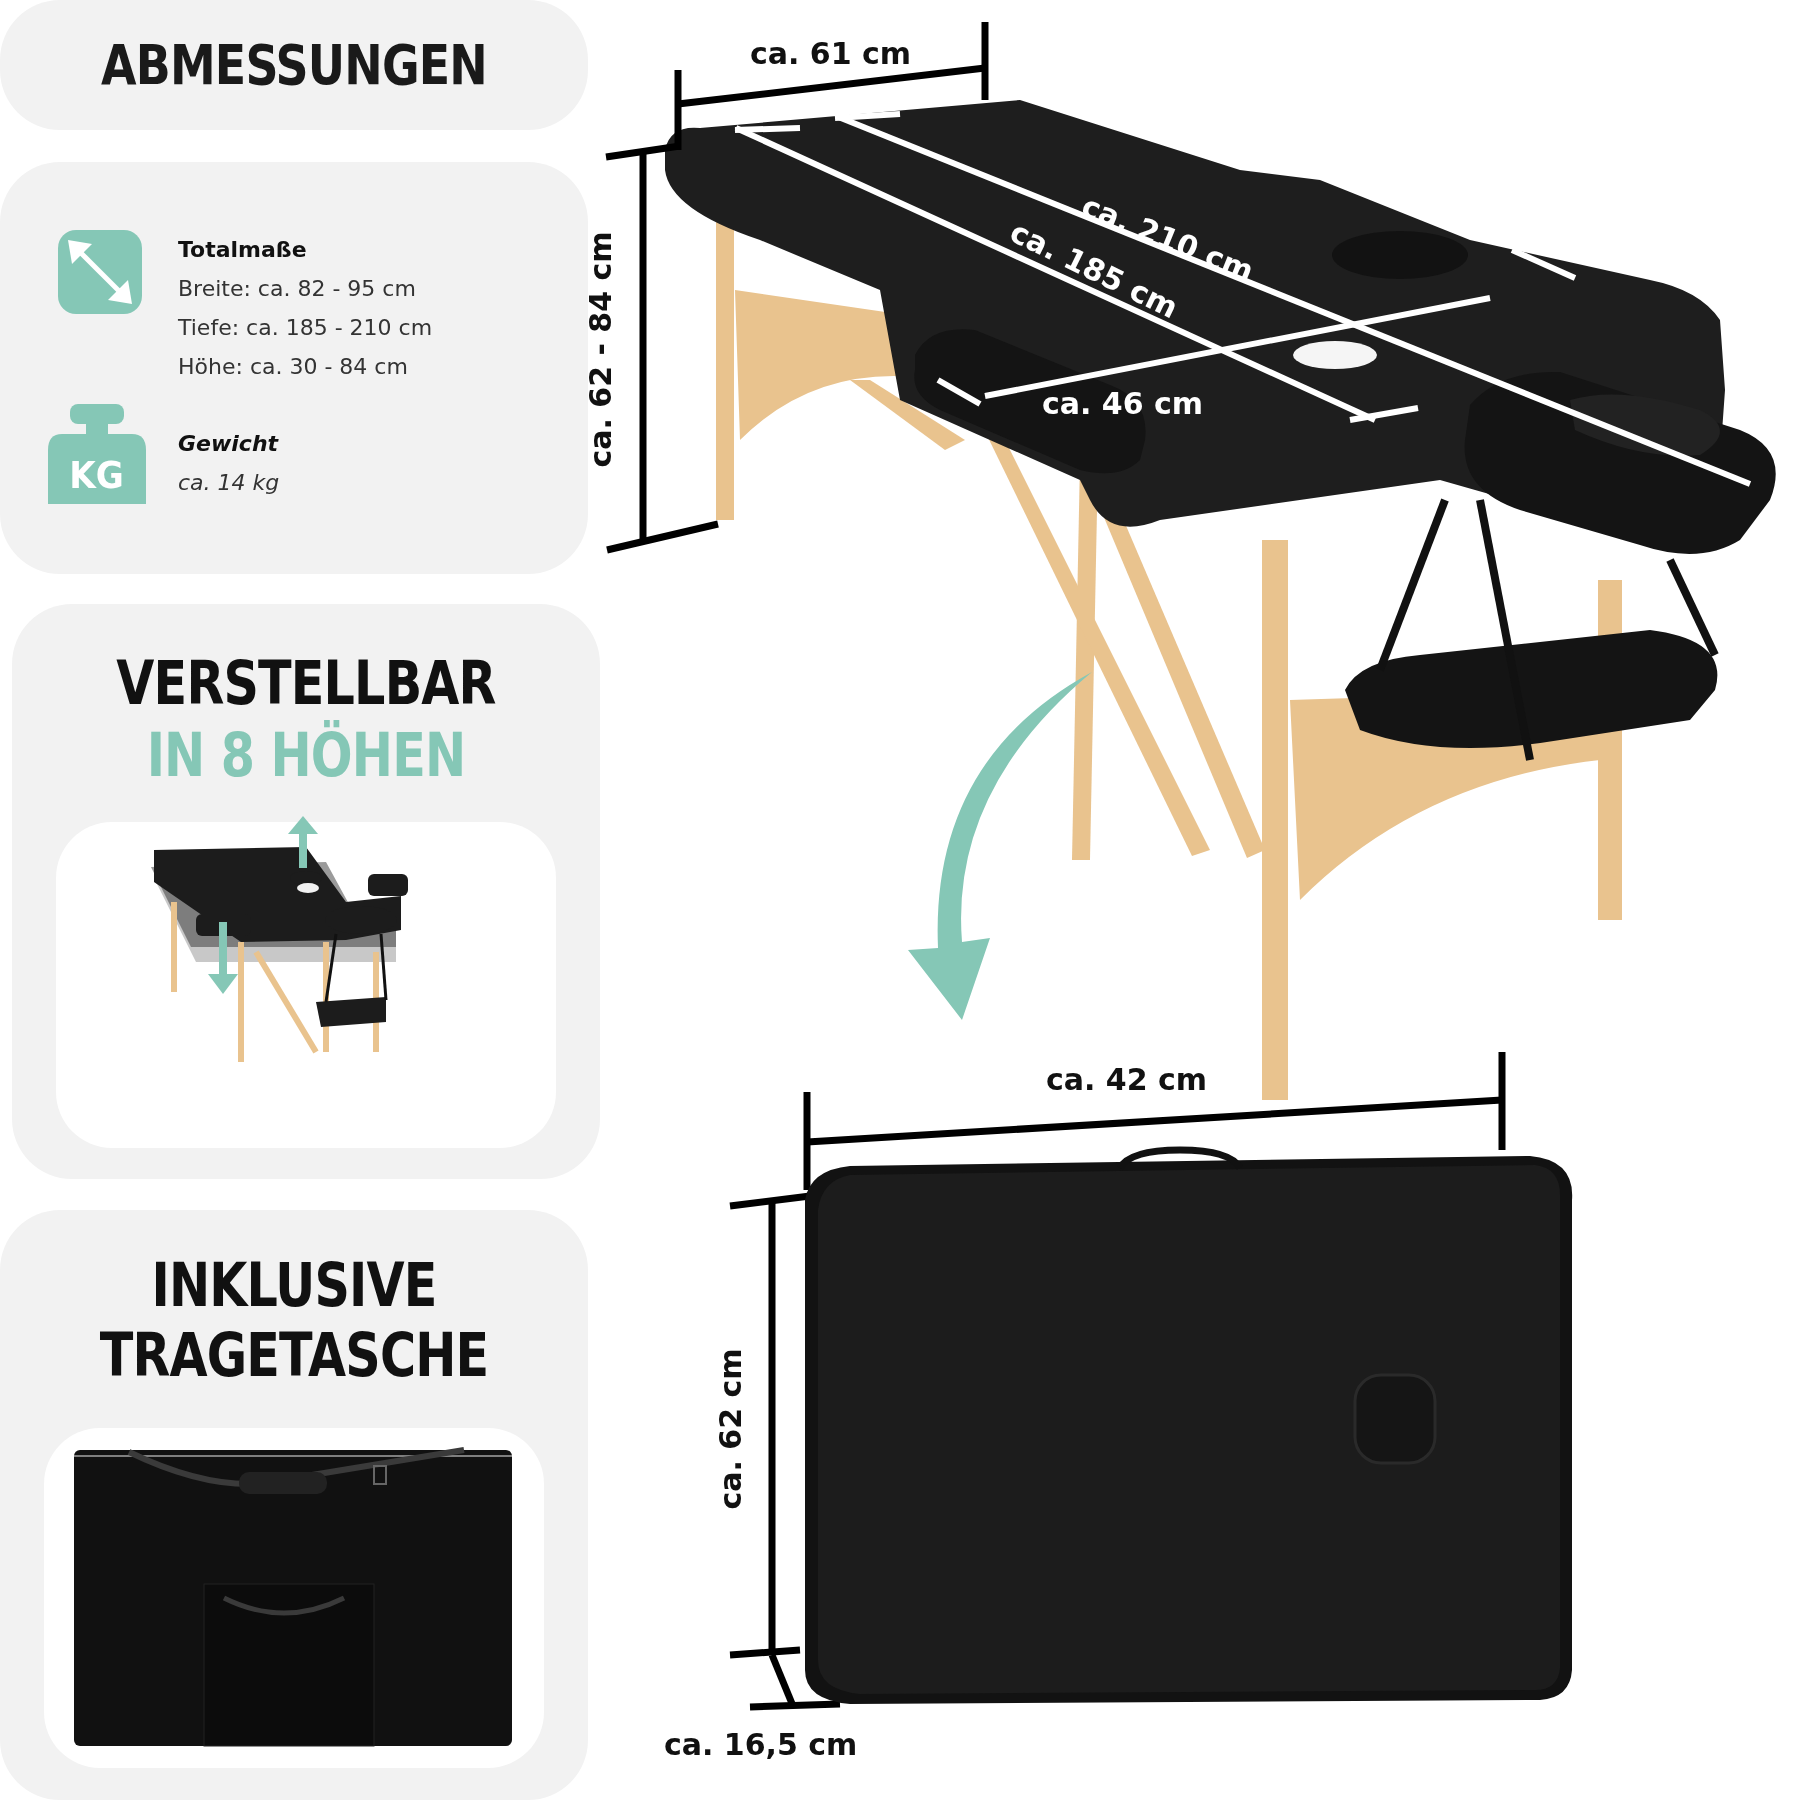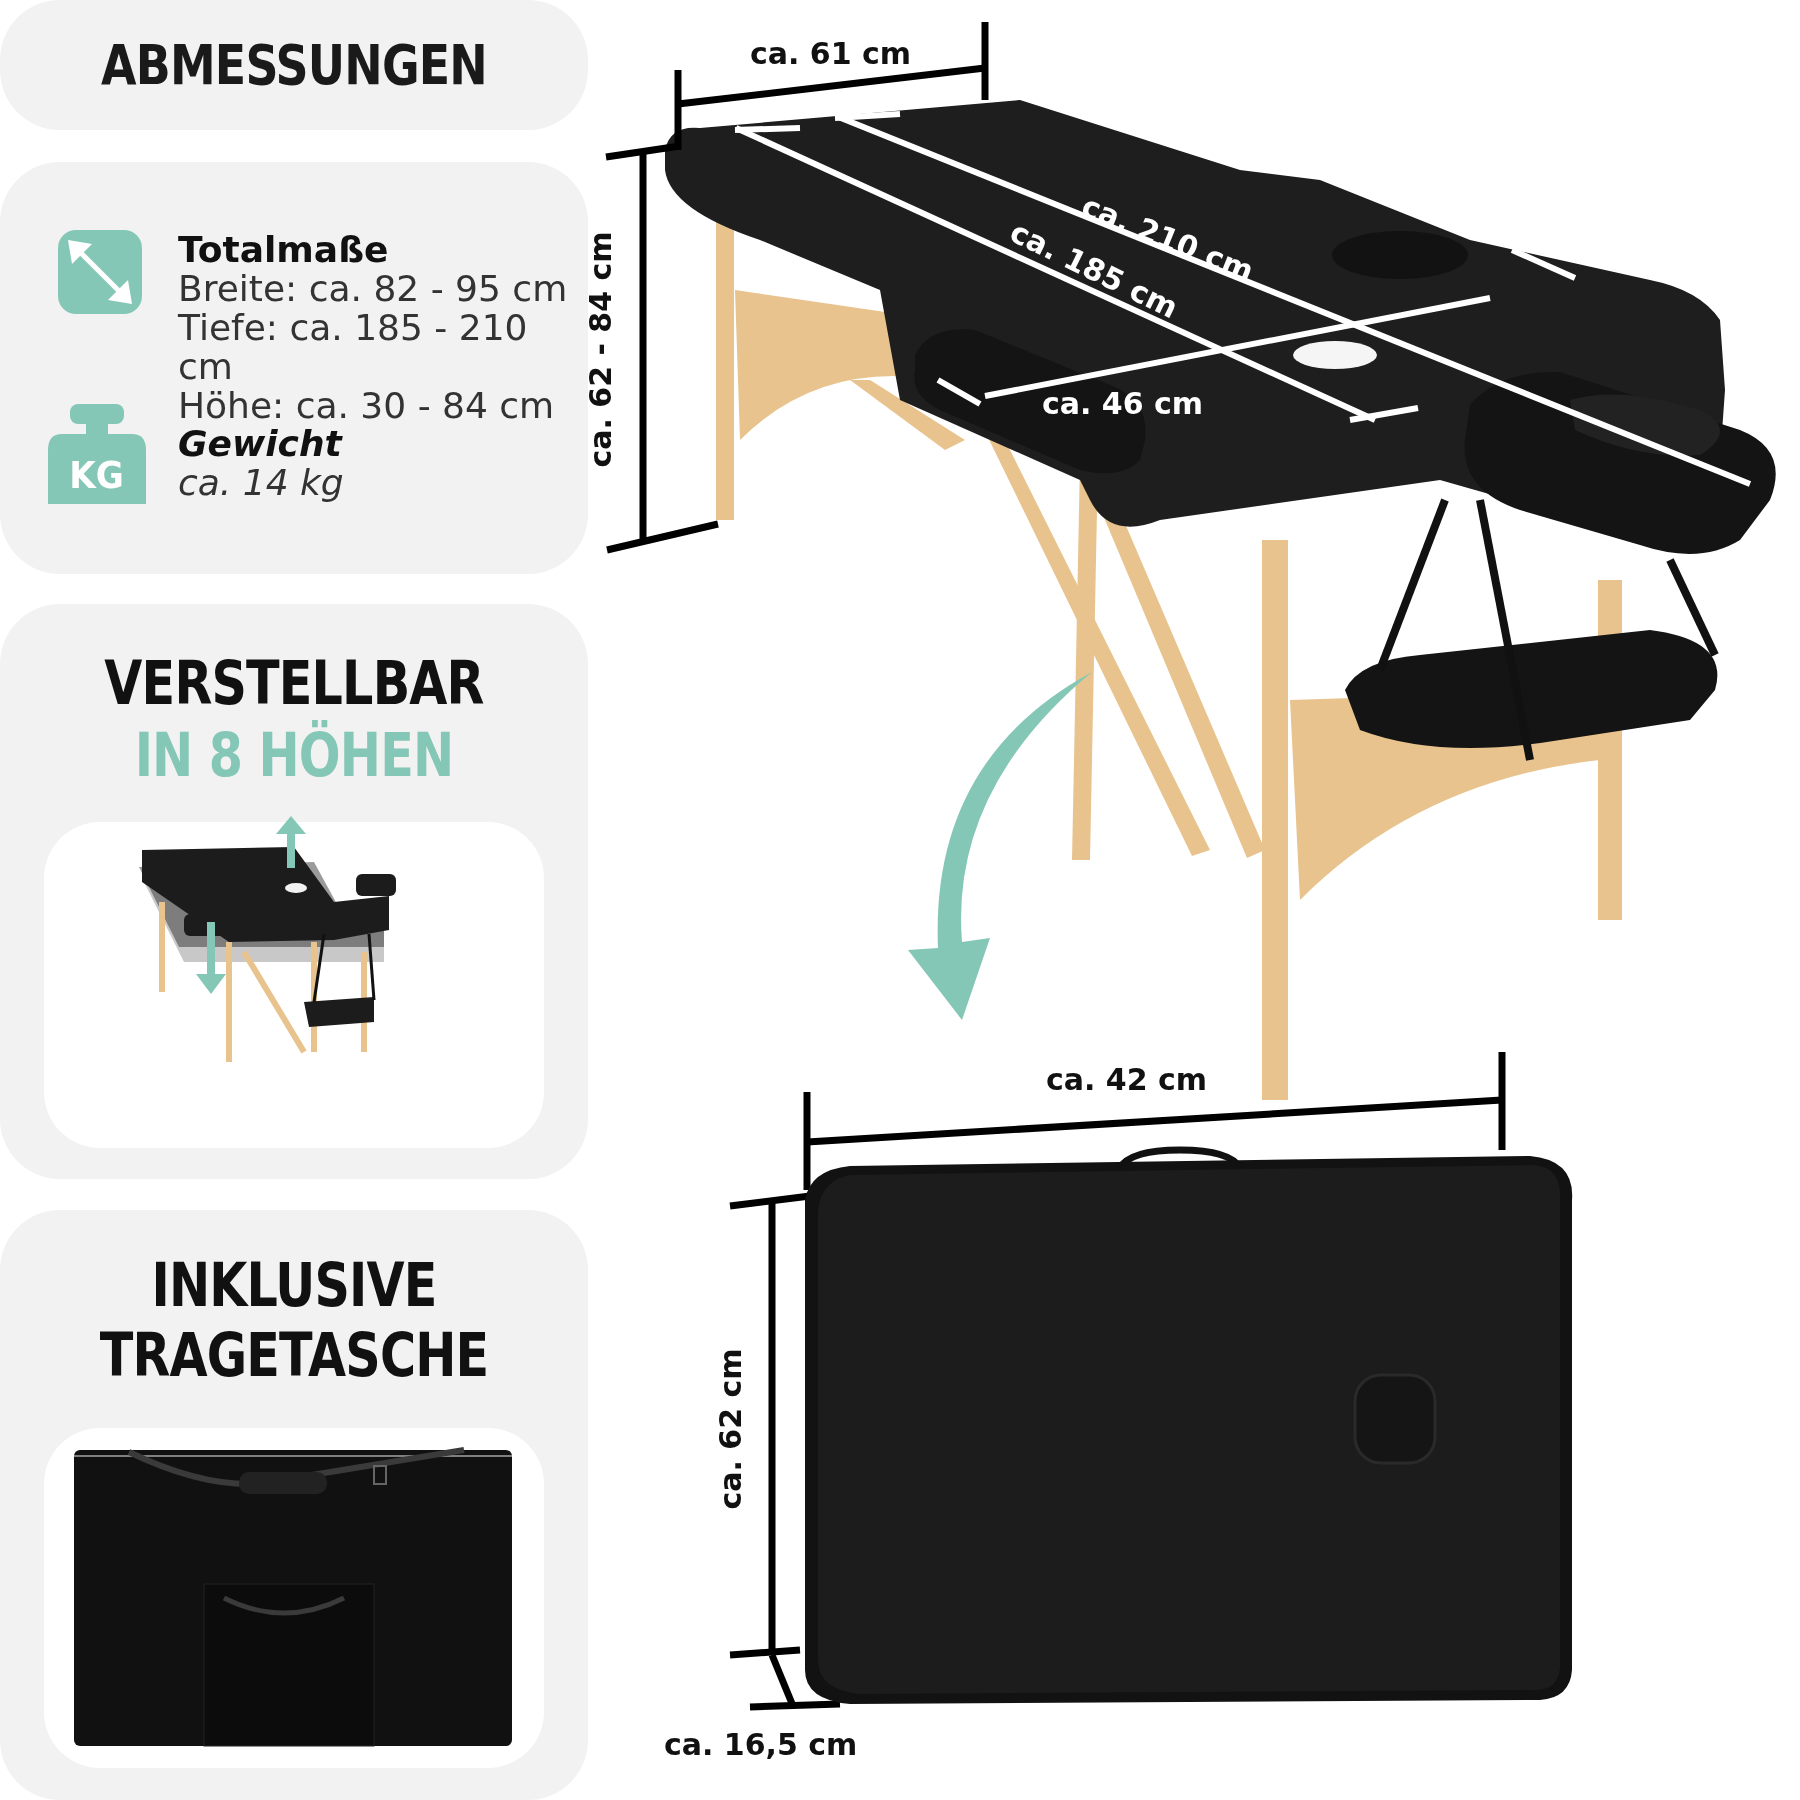--- a/index.html
+++ b/index.html
@@ -10,26 +10,26 @@
   .heavy { font-family: "DejaVu Sans", sans-serif; font-weight: 900; text-transform: uppercase;
            letter-spacing: -1px; transform: scaleX(0.82); transform-origin: center; display: block; text-align: center; }
 
   
   #card-title { left: 0; top: 0; width: 588px; height: 130px; }
   #card-title .heavy { font-size: 56px; line-height: 130px; color: #1a1a1a; }
 
   
   #card-specs { left: 0; top: 162px; width: 588px; height: 412px; }
   .spec-icon { position: absolute; }
-  .spec-text { position: absolute; left: 178px; font-size: 36px; line-height: 39px; color: #222; }
+  .spec-text { position: absolute; left: 178px; font-size: 22px; line-height: 39px; color: #222; }
   .spec-text .bold { font-weight: bold; color: #111; }
   .spec-text .light { font-weight: normal; color: #333; }
 
   
-  #card-adjust { left: 0; top: 604px; width: 588px; height: 575px; }
+  #card-adjust { left: 12px; top: 604px; width: 588px; height: 575px; }
   #card-adjust .l1 { position: absolute; top: 44px; left: 0; right: 0; font-size: 60px; color: #111; }
   #card-adjust .l2 { position: absolute; top: 116px; left: 0; right: 0; font-size: 60px; color: #85c7b6; }
   .inner { position: absolute; background: #ffffff; border-radius: 56px; }
 
   
   #card-bag { left: 0; top: 1210px; width: 588px; height: 590px; }
   #card-bag .l1 { position: absolute; top: 40px; left: 0; right: 0; font-size: 60px; color: #111; }
   #card-bag .l2 { position: absolute; top: 110px; left: 0; right: 0; font-size: 60px; color: #111; }
 
   .dim-label { position: absolute; font-weight: bold; font-size: 30px; color: #111; white-space: nowrap; }

